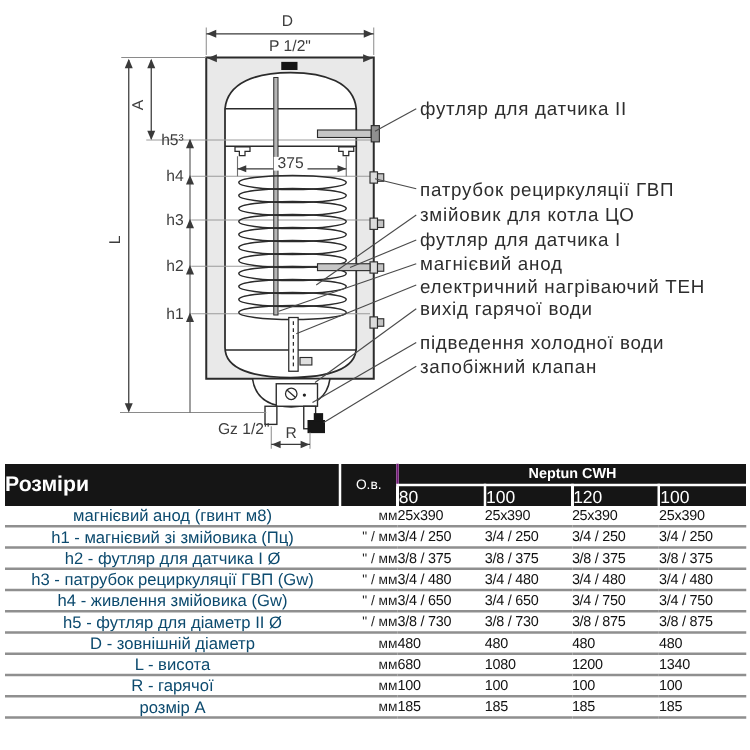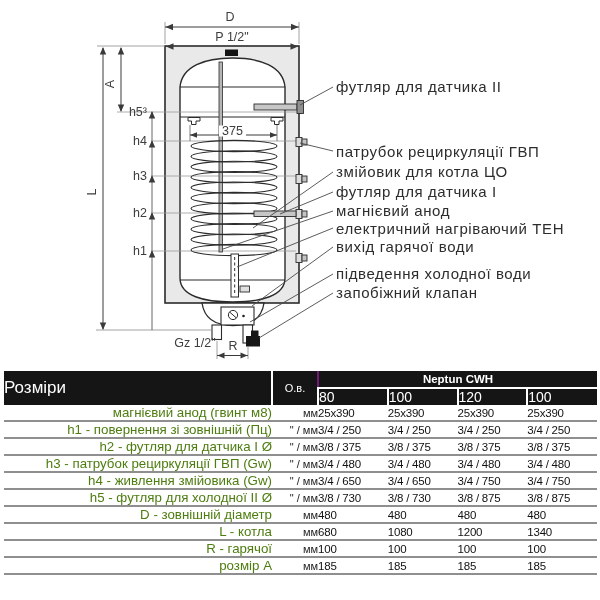--- a/index.html
+++ b/index.html
@@ -10,29 +10,29 @@
   }
   .diagram-wrap{position:absolute;top:0;left:0;width:600px;height:370px;}
   svg text{font-family:"Liberation Sans", sans-serif;}
   .dim-label{font-size:12.5px;fill:#3d3d3d;}
   .callout-label{font-size:15px;fill:#2d2d2d;letter-spacing:0.6px;}
 
   .table-wrap{position:absolute;top:371px;left:4px;width:593px;}
   table.spec{border-collapse:collapse;table-layout:fixed;width:593px;}
   table.spec th, table.spec td{padding:0;overflow:hidden;white-space:nowrap;}
   thead th{background:#151515;color:#ffffff;font-weight:normal;}
-  .th-title{font-size:17px;font-weight:normal;text-align:left;padding-left:10px;}
+  .th-title{font-size:17px;font-weight:bold;text-align:left;padding-left:10px;}
   .th-unit{font-size:11px;text-align:center;border-left:2px solid #ffffff;}
   .th-series{font-size:11.5px;font-weight:bold;text-align:center;
              border-left:2px solid #701a75;border-bottom:2px solid #ffffff;}
   .th-model{font-size:14px;text-align:left;border-left:2px solid #ffffff;}
   thead tr.hrow1{height:17px;}
   thead tr.hrow2{height:16px;}
   tbody tr{height:16.2px;border-bottom:2px solid #8f8f8f;}
-  td.lbl{font-size:13.3px;color:#4d7c0f;padding-left:8px;text-align:right;}
+  td.lbl{font-size:13.3px;color:#0c4a6e;padding-left:8px;text-align:center;}
   td.unit{font-size:11px;color:#1f1f1f;text-align:right;}
   td.val{font-size:11.5px;color:#111111;text-align:left;letter-spacing:-0.2px;}
 </style>
 </head>
 <body>
 
 <div class="diagram-wrap">
 <svg width="600" height="370" viewBox="0 0 600 370">
 
   <g>
@@ -223,21 +223,21 @@
     <tbody>
       <tr>
         <td class="lbl">магнієвий анод (гвинт м8)</td>
         <td class="unit">мм</td>
         <td class="val">25x390</td>
         <td class="val">25x390</td>
         <td class="val">25x390</td>
         <td class="val">25x390</td>
       </tr>
       <tr>
-        <td class="lbl">h1 - повернення зі зовнішній (Пц)</td>
+        <td class="lbl">h1 - магнієвий зі змійовика (Пц)</td>
         <td class="unit">" / мм</td>
         <td class="val">3/4 / 250</td>
         <td class="val">3/4 / 250</td>
         <td class="val">3/4 / 250</td>
         <td class="val">3/4 / 250</td>
       </tr>
       <tr>
         <td class="lbl">h2 - футляр для датчика I Ø</td>
         <td class="unit">" / мм</td>
         <td class="val">3/8 / 375</td>
@@ -255,37 +255,37 @@
       </tr>
       <tr>
         <td class="lbl">h4 - живлення змійовика (Gw)</td>
         <td class="unit">" / мм</td>
         <td class="val">3/4 / 650</td>
         <td class="val">3/4 / 650</td>
         <td class="val">3/4 / 750</td>
         <td class="val">3/4 / 750</td>
       </tr>
       <tr>
-        <td class="lbl">h5 - футляр для холодної II Ø</td>
+        <td class="lbl">h5 - футляр для діаметр II Ø</td>
         <td class="unit">" / мм</td>
         <td class="val">3/8 / 730</td>
         <td class="val">3/8 / 730</td>
         <td class="val">3/8 / 875</td>
         <td class="val">3/8 / 875</td>
       </tr>
       <tr>
         <td class="lbl">D - зовнішній діаметр</td>
         <td class="unit">мм</td>
         <td class="val">480</td>
         <td class="val">480</td>
         <td class="val">480</td>
         <td class="val">480</td>
       </tr>
       <tr>
-        <td class="lbl">L - котла</td>
+        <td class="lbl">L - висота</td>
         <td class="unit">мм</td>
         <td class="val">680</td>
         <td class="val">1080</td>
         <td class="val">1200</td>
         <td class="val">1340</td>
       </tr>
       <tr>
         <td class="lbl">R - гарячої</td>
         <td class="unit">мм</td>
         <td class="val">100</td>

